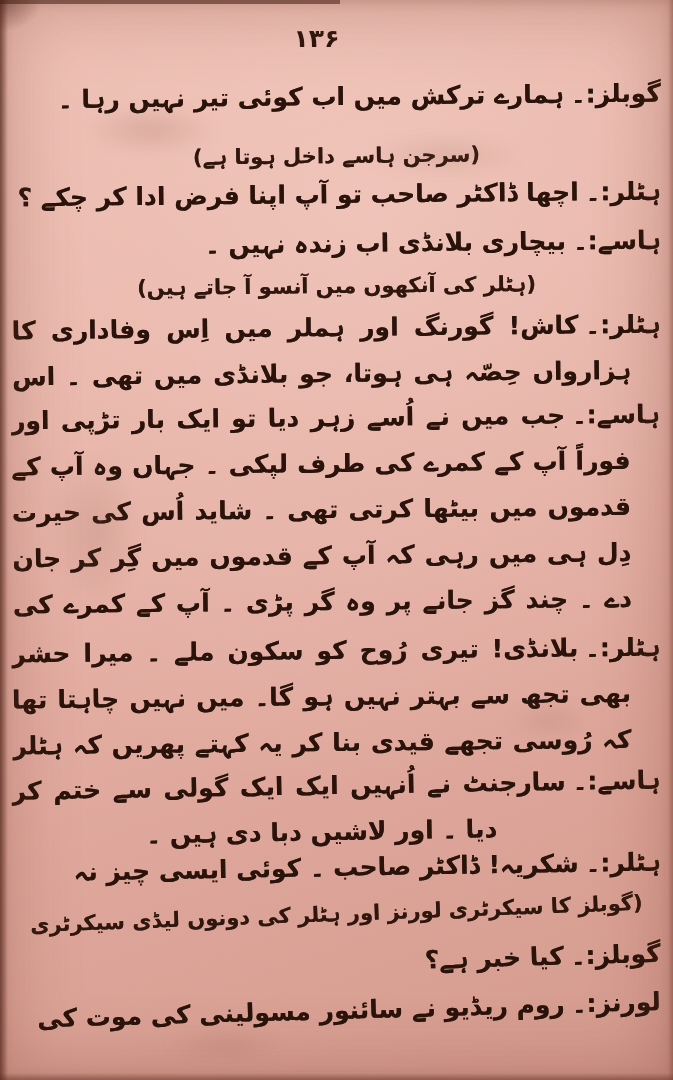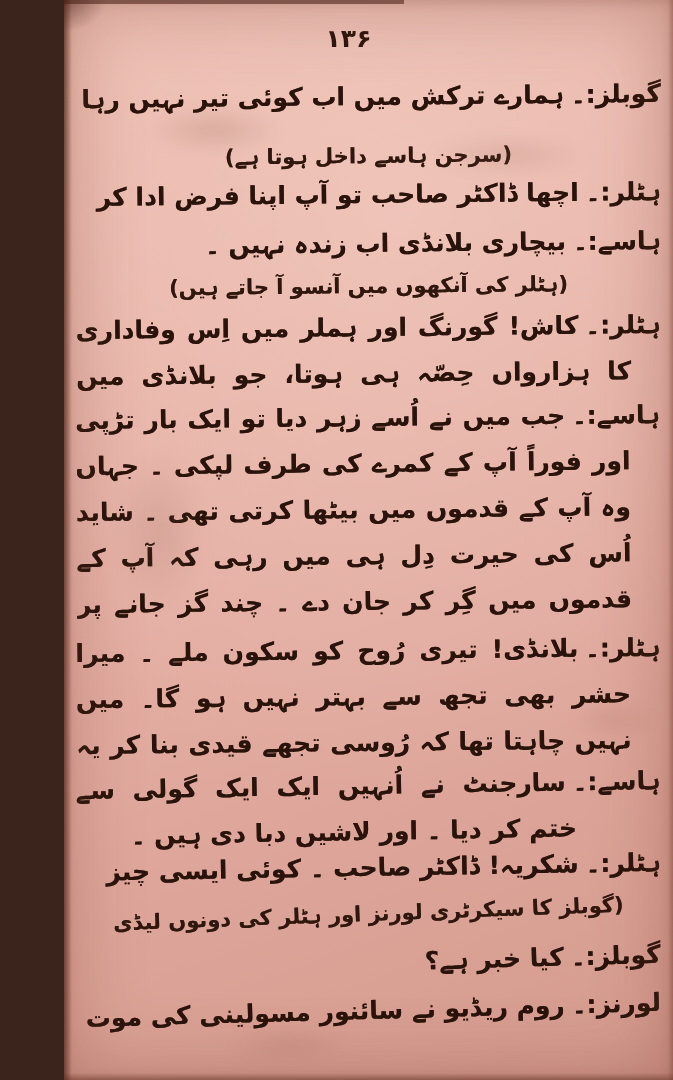--- a/index.html
+++ b/index.html
@@ -2,21 +2,21 @@
 <html lang="ur" dir="rtl"><head>
 <meta charset="utf-8">
 <style>
   html,body{margin:0;padding:0;}
   body{
     width:673px;height:1080px;overflow:hidden;
     background:#3a241c;
     font-family:"DejaVu Sans", sans-serif;
   }
   .page{
-    position:absolute;inset:0;width:609px;height:1080px;overflow:hidden;
+    position:absolute;inset:0;width:673px;height:1080px;overflow:hidden;
     background:
       radial-gradient(140% 90% at 55% 20%, rgba(255,236,226,.25), rgba(255,236,226,0) 60%),
       linear-gradient(160deg,#edbdb1 0%,#e9b5aa 28%,#e2aba0 58%,#d9a094 85%,#d49a8e 100%);
   }
   
   .vignette{position:absolute;inset:0;pointer-events:none;
     box-shadow:inset 0 0 70px 8px rgba(125,63,47,.32), inset 0 0 14px rgba(84,34,22,.25);}
   .edge{position:absolute;pointer-events:none;}
   .edge-left{left:0;top:0;bottom:0;width:8px;
     background:linear-gradient(to left,rgba(61,22,13,0) ,rgba(61,22,13,.65));}

